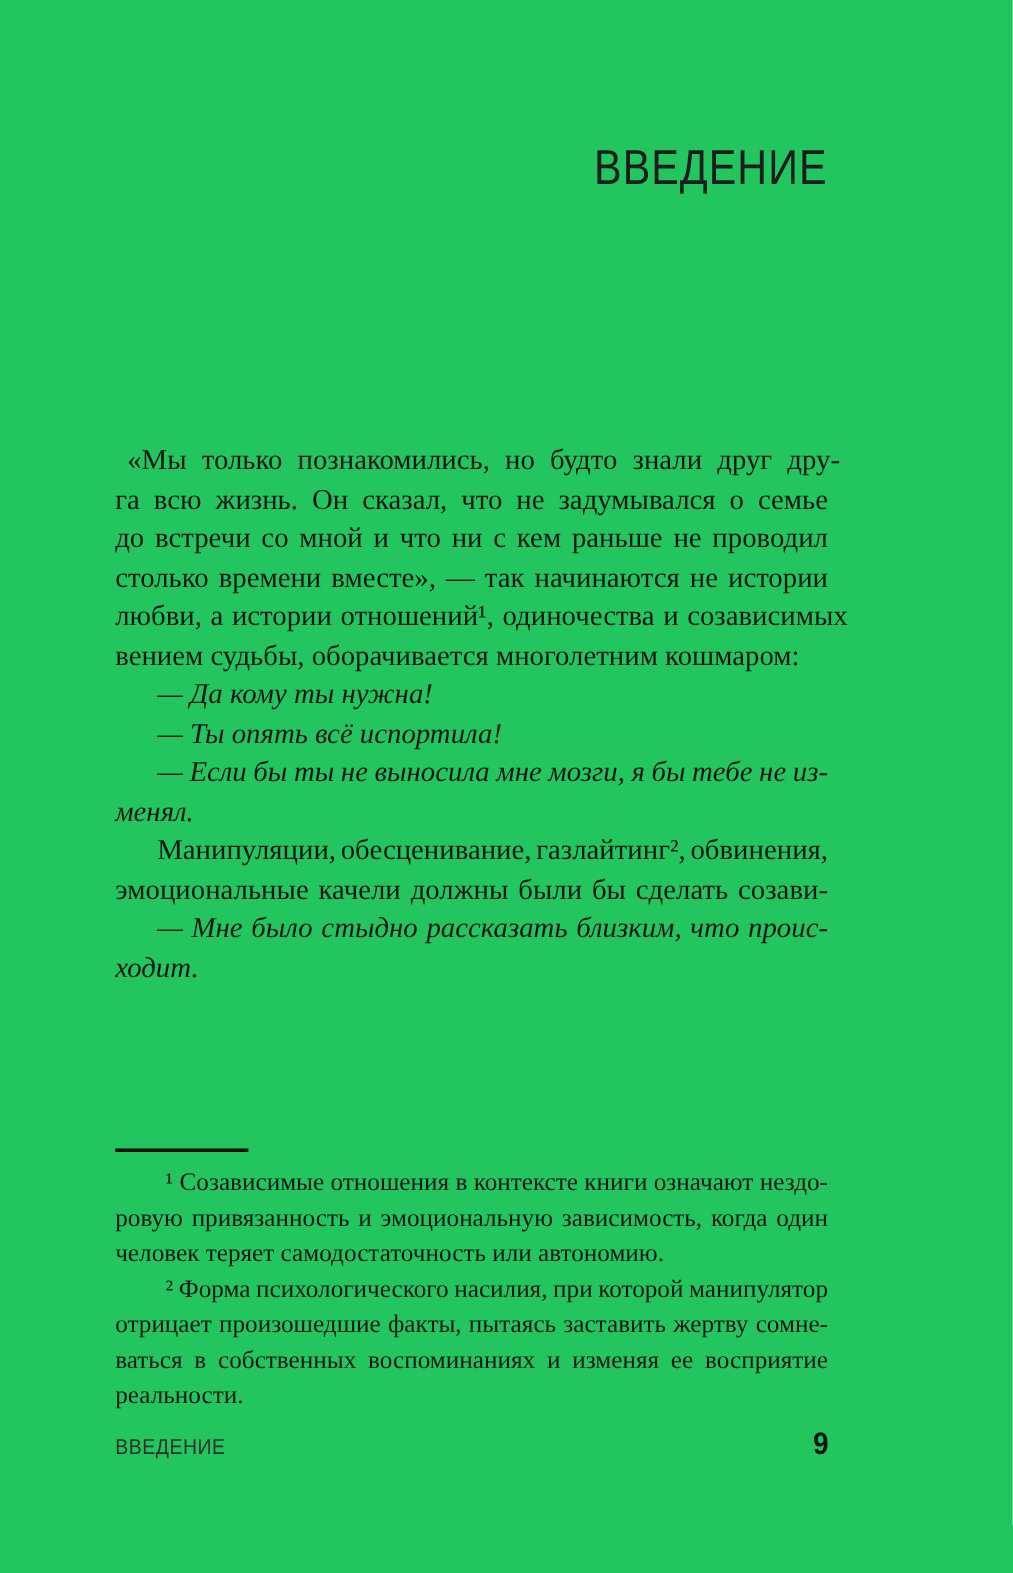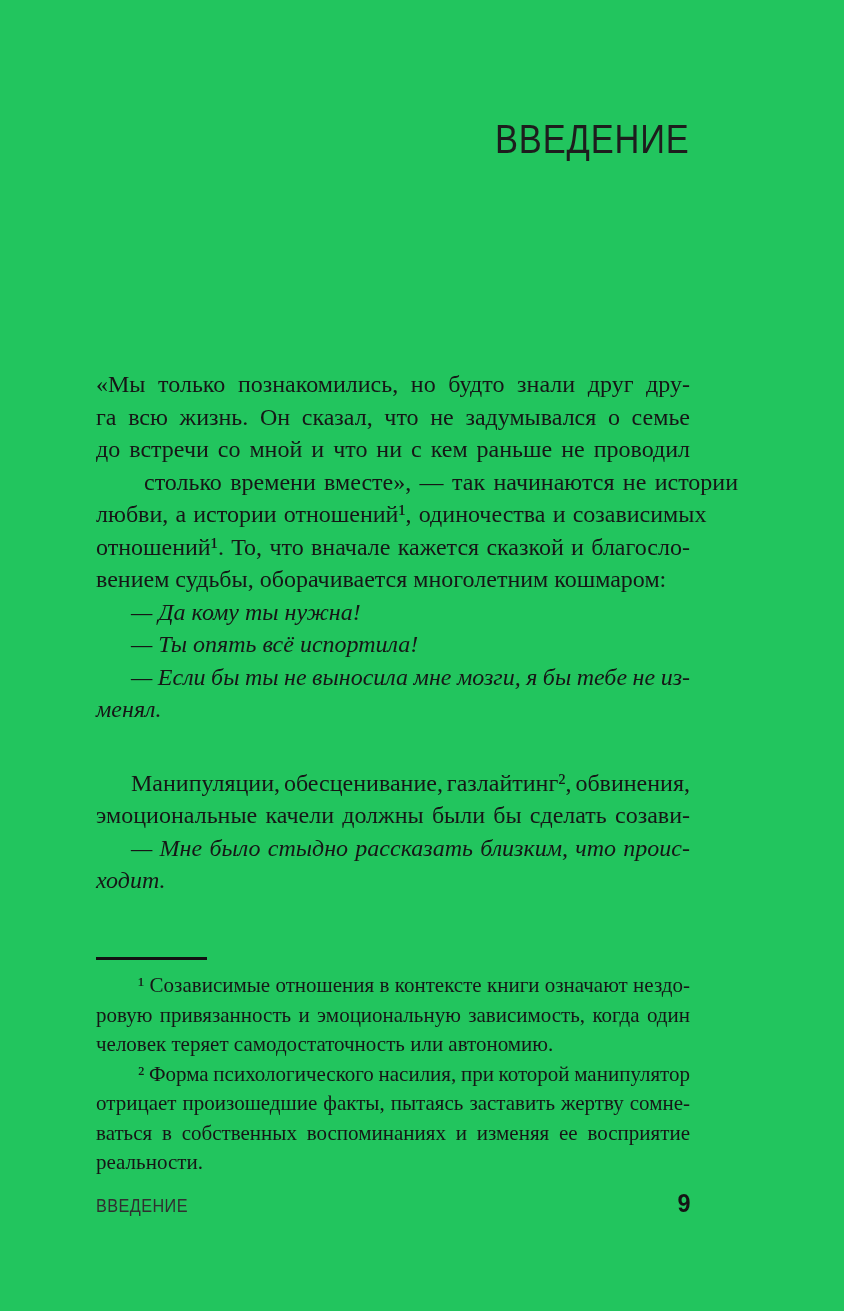--- a/index.html
+++ b/index.html
@@ -85,32 +85,31 @@
   }
 </style>
 </head>
 <body>
 
 <div class="page">
 
   <h1 class="chapter-title">ВВЕДЕНИЕ</h1>
 
   <div class="body-text">
-      <div class="line"><span style="word-spacing: 6.62946px;">«Мы только познакомились, но будто знали друг дру-</span></div>
+      <div class="line"><span style="word-spacing: 6.62946px; margin-left: 10px;">«Мы только познакомились, но будто знали друг дру-</span></div>
       <div class="line"><span style="word-spacing: 5.65799px;">га всю жизнь. Он сказал, что не задумывался о семье</span></div>
       <div class="line"><span style="word-spacing: 2.99148px;">до встречи со мной и что ни с кем раньше не проводил</span></div>
-      <div class="line"><span style="word-spacing: 2.35491px; margin-left: 48px;">столько времени вместе», — так начинаются не истории</span></div>
+      <div class="line"><span style="word-spacing: 2.35491px;">столько времени вместе», — так начинаются не истории</span></div>
       <div class="line"><span style="word-spacing: 1.14844px;">любви, а истории отношений¹, одиночества и созависимых</span></div>
-      <div class="line"><span style="word-spacing: 1.33259px;">отношений¹. То, что вначале кажется сказкой и благосло-</span></div>
       <div class="line"><span>вением судьбы, оборачивается многолетним кошмаром:</span></div>
       <div class="line italic" style="padding-left: 35px;"><span>— Да кому ты нужна!</span></div>
       <div class="line italic" style="padding-left: 35px;"><span>— Ты опять всё испортила!</span></div>
       <div class="line italic" style="padding-left: 35px;"><span style="word-spacing: -0.497396px;">— Если бы ты не выносила мне мозги, я бы тебе не из-</span></div>
       <div class="line italic"><span>менял.</span></div>
-      <div class="line" style="padding-left: 35px; margin-top: 41px;"><span style="word-spacing: -2.09375px;">Манипуляции, обесценивание, газлайтинг², обвинения,</span></div>
+      <div class="line" style="padding-left: 35px;"><span style="word-spacing: -2.09375px;">Манипуляции, обесценивание, газлайтинг², обвинения,</span></div>
       <div class="line"><span style="word-spacing: 2.23698px;">эмоциональные качели должны были бы сделать созави-</span></div>
       <div class="line italic" style="padding-left: 35px;"><span style="word-spacing: 1.27455px;">— Мне было стыдно рассказать близким, что проис-</span></div>
       <div class="line italic"><span>ходит.</span></div>
     </div>
 
   <div class="footnote-rule"></div>
 
   <div class="footnotes">
       <div class="line" style="padding-left: 42px;"><span style="word-spacing: 0.0602679px;">¹ Созависимые отношения в контексте книги означают нездо-</span></div>
       <div class="line"><span style="word-spacing: 2.05729px;">ровую привязанность и эмоциональную зависимость, когда один</span></div>

